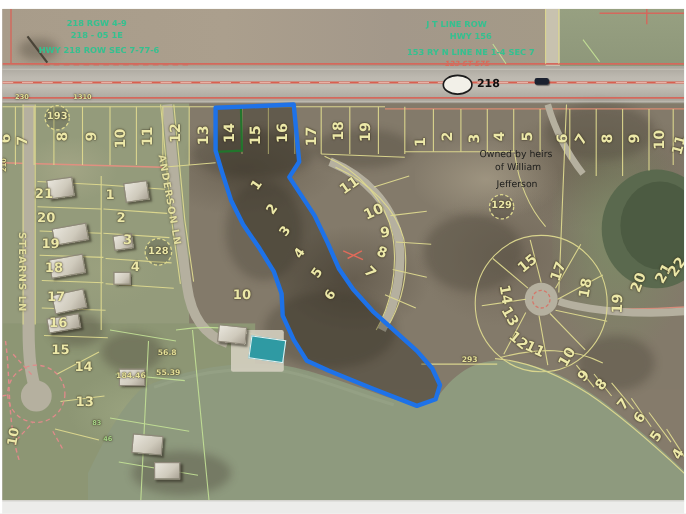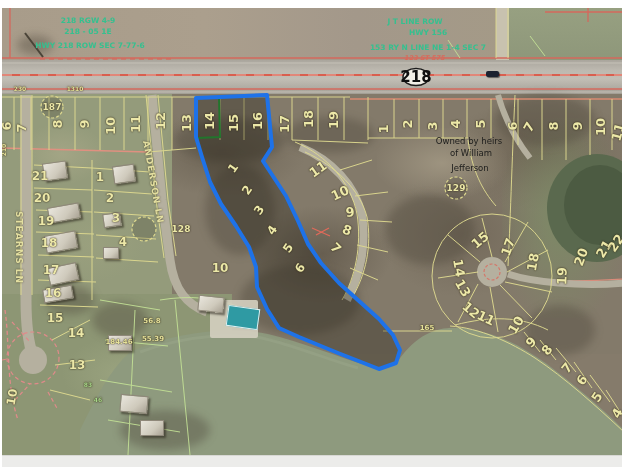--- a/index.html
+++ b/index.html
@@ -36,21 +36,21 @@
          box-shadow:2px 2px 2px rgba(40,35,25,.55);border:1px solid #8f887a;}
   .pool{position:absolute;background:#2f9aa3;border:1px solid #dfeff0;}
   .patio{position:absolute;background:#d4cfc0;opacity:.9;border-radius:2px;}
   .car{position:absolute;background:#1c2230;border-radius:2px;box-shadow:1px 1px 1px rgba(0,0,0,.5);}
   .lbl{position:absolute;font-weight:bold;white-space:nowrap;line-height:1;
        text-shadow:0 0 2px rgba(50,42,22,.85),0 0 1px rgba(50,42,22,.9);}
   .note-line{position:absolute;transform:translate(-50%,-50%);white-space:nowrap;font-weight:bold;line-height:1;}
   .street{position:absolute;font-weight:bold;letter-spacing:1px;white-space:nowrap;line-height:1;
           text-shadow:0 0 2px rgba(50,42,22,.8);}
   .owner{position:absolute;transform:translate(-50%,-50%);white-space:nowrap;color:#20201e;font-size:8.5px;line-height:1;}
-  .shield-text{position:absolute;transform:translate(-50%,-50%);font-size:15px;font-weight:bold;color:#101010;}
+  .shield-text{position:absolute;transform:translate(-50%,-50%);font-size:10px;font-weight:bold;color:#101010;margin-left:28px;}
 </style>
 </head>
 <body>
 
 <div class="stage">
   <div class="map">
 
     <div class="layer field-left"></div>
     <div class="layer field-right"></div>
     <div class="layer driveway-top"></div>
@@ -263,25 +263,25 @@
         <span class="lbl" style="left: 565px; top: 360px; font-size: 13px; color: rgb(236, 232, 168); transform: translate(-50%, -50%) rotate(-50deg);">7</span>
         <span class="lbl" style="left: 580px; top: 372px; font-size: 13px; color: rgb(236, 232, 168); transform: translate(-50%, -50%) rotate(-55deg);">6</span>
         <span class="lbl" style="left: 595px; top: 389px; font-size: 13px; color: rgb(236, 232, 168); transform: translate(-50%, -50%) rotate(-55deg);">5</span>
         <span class="lbl" style="left: 615px; top: 405px; font-size: 13px; color: rgb(236, 232, 168); transform: translate(-50%, -50%) rotate(-60deg);">4</span>
         <span class="lbl" style="left: 18px; top: 81px; font-size: 6px; color: rgb(230, 226, 154); transform: translate(-50%, -50%) rotate(0deg);">230</span>
         <span class="lbl" style="left: 73px; top: 81px; font-size: 6px; color: rgb(230, 226, 154); transform: translate(-50%, -50%) rotate(0deg);">1310</span>
         <span class="lbl" style="left: 2px; top: 142px; font-size: 6px; color: rgb(230, 226, 154); transform: translate(-50%, -50%) rotate(-90deg);">210</span>
         <span class="lbl" style="left: 117px; top: 334px; font-size: 7px; color: rgb(230, 226, 154); transform: translate(-50%, -50%) rotate(0deg);">184.46</span>
         <span class="lbl" style="left: 151px; top: 331px; font-size: 7px; color: rgb(230, 226, 154); transform: translate(-50%, -50%) rotate(0deg);">55.39</span>
         <span class="lbl" style="left: 150px; top: 313px; font-size: 7px; color: rgb(230, 226, 154); transform: translate(-50%, -50%) rotate(0deg);">56.8</span>
-        <span class="lbl" style="left: 425px; top: 320px; font-size: 7px; color: rgb(230, 226, 154); transform: translate(-50%, -50%) rotate(0deg);">165</span>
+        <span class="lbl" style="left: 425px; top: 320px; font-size: 7px; color: rgb(230, 226, 154); transform: translate(-50%, -50%) rotate(0deg);">293</span>
         <span class="lbl" style="left: 86px; top: 377px; font-size: 6px; color: rgb(168, 216, 138); transform: translate(-50%, -50%) rotate(0deg);">83</span>
         <span class="lbl" style="left: 96px; top: 392px; font-size: 6px; color: rgb(168, 216, 138); transform: translate(-50%, -50%) rotate(0deg);">46</span>
-        <span class="lbl" style="left: 50px; top: 99px; font-size: 9px; color: rgb(236, 232, 168); transform: translate(-50%, -50%);">187</span>
-        <span class="lbl" style="left: 142px; top: 221px; font-size: 9px; color: rgb(236, 232, 168); transform: translate(-50%, -50%); margin-left: 37px;">128</span>
+        <span class="lbl" style="left: 50px; top: 99px; font-size: 9px; color: rgb(236, 232, 168); transform: translate(-50%, -50%);">193</span>
+        <span class="lbl" style="left: 142px; top: 221px; font-size: 9px; color: rgb(236, 232, 168); transform: translate(-50%, -50%);">128</span>
         <span class="lbl" style="left: 454px; top: 180px; font-size: 9px; color: rgb(236, 232, 168); transform: translate(-50%, -50%);">129</span>
       </div>
 
     <span class="shield-text" style="left:414px;top:69px;">218</span>
 
     <span class="street" style="left:148px;top:132px;transform:rotate(80deg);transform-origin:0 0;font-size:9px;color:#e3dfa0;">ANDERSON LN</span>
     <span class="street" style="left:21px;top:203px;transform:rotate(90deg);transform-origin:0 0;font-size:9px;color:#e3dfa0;">STEARNS LN</span>
 
     <span class="owner" style="left:467px;top:133px;">Owned by heirs</span>
     <span class="owner" style="left:469px;top:145px;">of William</span>

